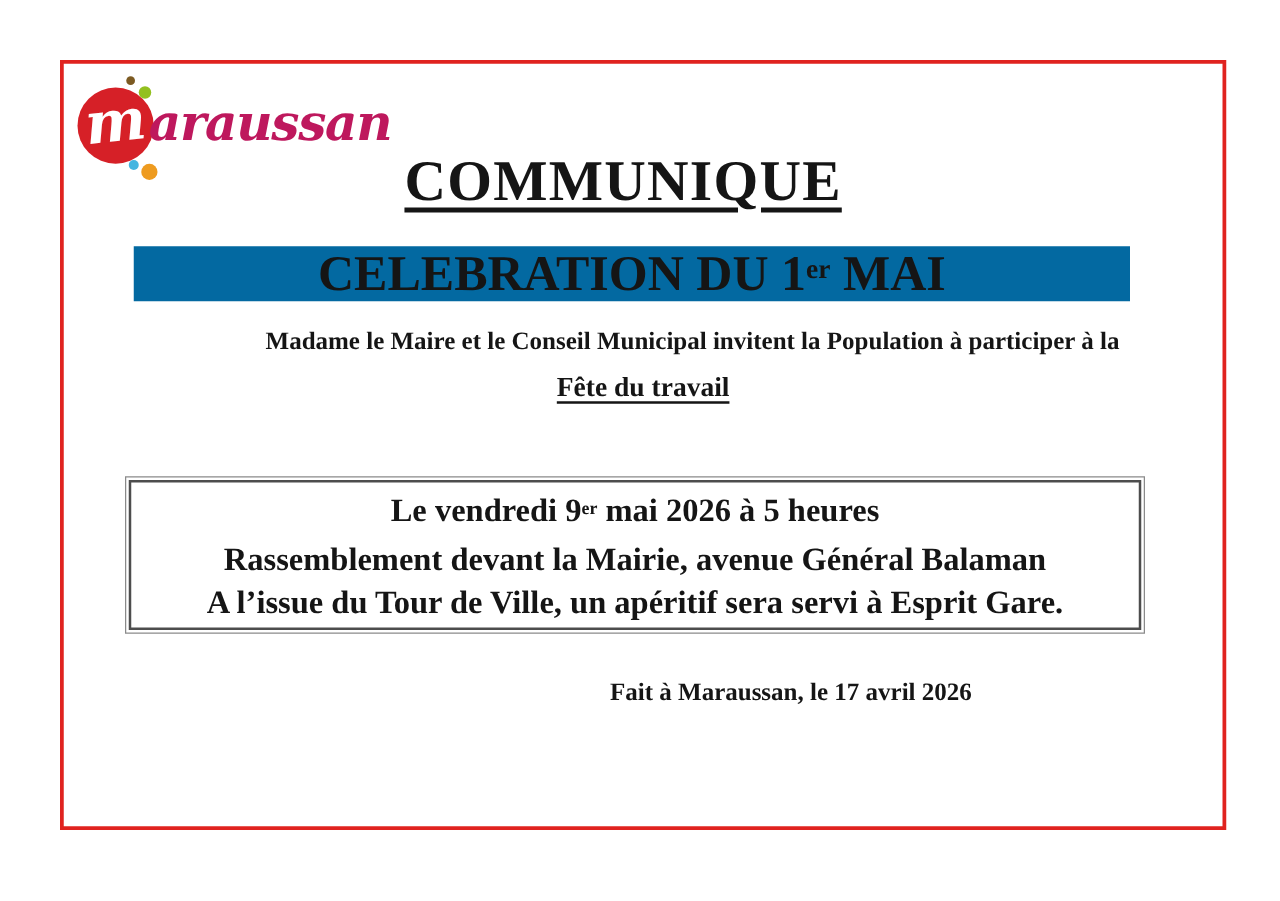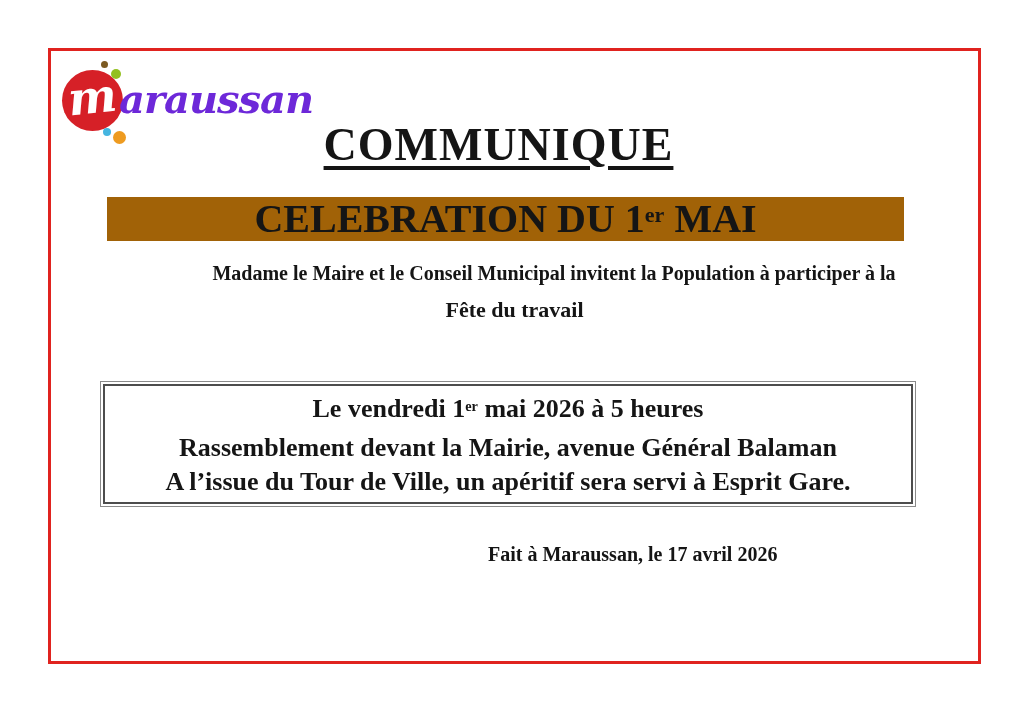--- a/index.html
+++ b/index.html
@@ -83,20 +83,21 @@
     left: 48px; top: 262px; width: 1012px;
     text-align: center;
     font-size: 20px; font-weight: bold;
   }
   #subtitle {
     left: 48px; top: 297px; width: 933px;
     text-align: center;
     font-size: 22px; font-weight: bold;
   }
   #subtitle span {
+    text-decoration: underline;
     text-decoration-thickness: 2px;
     text-underline-offset: 4px;
   }
 
   
   #event-box {
     left: 100px; top: 381px; width: 816px; height: 126px;
     border: 1px solid #8a8a8a;
     padding: 2px;
   }
@@ -122,44 +123,44 @@
 </style>
 </head>
 <body>
 
 <div id="page-frame" class="abs" style="border-color: rgb(224, 35, 31);"></div>
 
 <div id="logo" class="abs">
   <div id="logo-circle" class="abs" style="background-color: rgb(214, 32, 39);">
     <span id="logo-initial">m</span>
   </div>
-  <span id="logo-wordmark" class="abs" style="color: #6d28d9;">araussan</span>
+  <span id="logo-wordmark" class="abs" style="color: #be185d;">araussan</span>
   <span id="dot-brown" class="abs dot" style="background-color: rgb(124, 90, 34);"></span>
   <span id="dot-green" class="abs dot" style="background-color: rgb(147, 192, 31);"></span>
   <span id="dot-blue" class="abs dot" style="background-color: rgb(69, 181, 224);"></span>
   <span id="dot-orange" class="abs dot" style="background-color: rgb(238, 155, 32);"></span>
 </div>
 
 <div id="doc-title" class="abs">
   <span>COMMUNIQUE</span>
 </div>
 
-<div id="event-banner" class="abs" style="background-color: #a16207;">
+<div id="event-banner" class="abs" style="background-color: #0369a1;">
   <span>CELEBRATION DU 1</span><sup>er</sup><span> MAI</span>
 </div>
 
 <div id="intro-text" class="abs">Madame le Maire et le Conseil Municipal invitent la Population à participer à la</div>
 
 <div id="subtitle" class="abs">
   <span>Fête du travail</span>
 </div>
 
 <div id="event-box" class="abs">
   <div id="event-box-inner">
     <div id="event-date-line">
-      <span>Le vendredi 1</span><sup>er</sup><span> mai 2026 à 5 heures</span>
+      <span>Le vendredi 9</span><sup>er</sup><span> mai 2026 à 5 heures</span>
     </div>
     <div id="event-location-line">Rassemblement devant la Mairie, avenue Général Balaman</div>
     <div id="event-apero-line">A l’issue du Tour de Ville, un apéritif sera servi à Esprit Gare.</div>
   </div>
 </div>
 
 <div id="signature-line" class="abs">Fait à Maraussan, le 17 avril 2026</div>
 
 </body></html>

